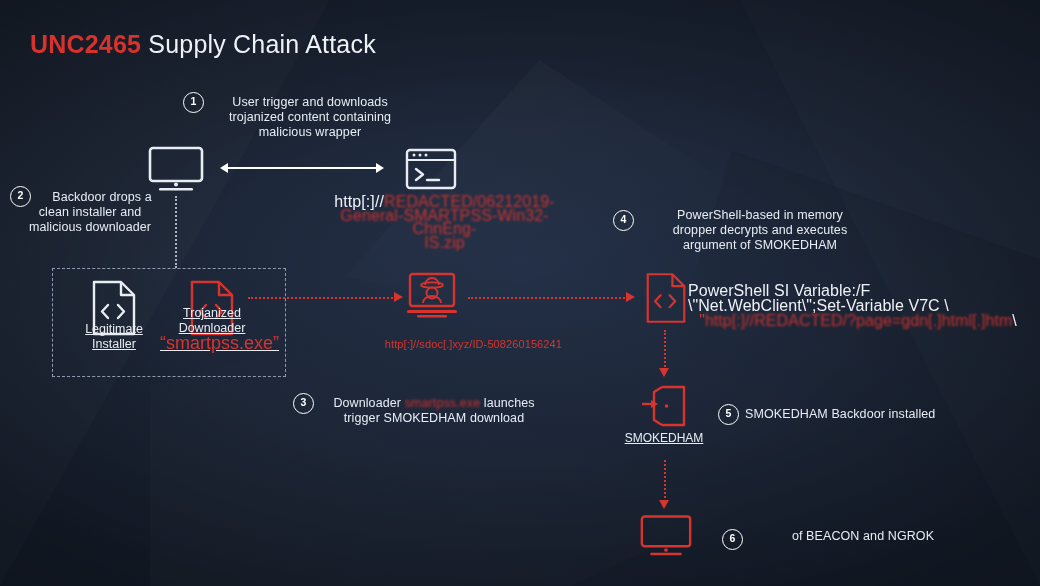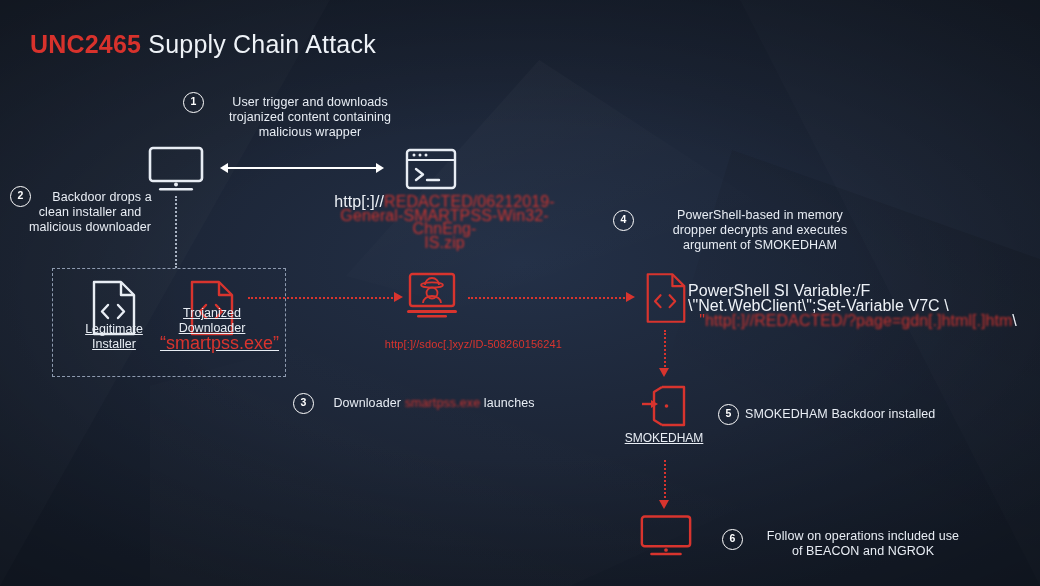--- a/index.html
+++ b/index.html
@@ -215,20 +215,21 @@
     <span class="redsoft">"</span><span class="redsoft blurred">http[:]//REDACTED/?page=gdn[.]html[.]htm</span><span>\</span>
   </div>
 </div>
 
 <div class="redvdash" style="left:664px;top:330px;height:40px;"></div>
 <div class="arrowDred" style="left:659px;top:368px;"></div>
 
 <div class="step abs" style="left:293px;top:393px;">3</div>
 <div class="abs t ctr" style="left:318px;top:396px;width:232px;">
   <div><span>Downloader </span><span class="redsoft blurred">smartpss.exe</span><span> launches</span></div>
+  <div>trigger SMOKEDHAM download</div>
 </div>
 
 <div class="abs" style="left:640px;top:384px;">
   <svg width="50" height="44" viewBox="0 0 50 44">
     <path d="M22 3 h22 v38 h-22" fill="none" stroke="#d8342e" stroke-width="2.4" stroke-linejoin="round"></path>
     <path d="M22 3 l-8 5 v28 l8 5" fill="none" stroke="#d8342e" stroke-width="2.4" stroke-linejoin="round"></path>
     <circle cx="26.5" cy="22" r="1.8" fill="#d8342e"></circle>
     <line x1="2" y1="20" x2="14" y2="20" stroke="#d8342e" stroke-width="2.4"></line>
     <polygon points="18,20 11,16 11,24" fill="#d8342e"></polygon>
   </svg>
@@ -244,15 +245,14 @@
 <div class="abs" style="left:640px;top:514px;">
   <svg width="52" height="46" viewBox="0 0 56 48">
     <rect x="2" y="2" width="52" height="32" rx="3" fill="none" stroke="#d8342e" stroke-width="2.6"></rect>
     <circle cx="28" cy="38" r="2" fill="#d8342e"></circle>
     <rect x="11" y="41" width="34" height="2.6" rx="1.3" fill="#d8342e"></rect>
   </svg>
 </div>
 
 <div class="step abs" style="left:722px;top:529px;">6</div>
 <div class="abs t ctr" style="left:748px;top:529px;width:230px;">
-  <div>Follow on operations included use</div>
   <div>of BEACON and NGROK</div>
 </div>
 
 </body></html>

